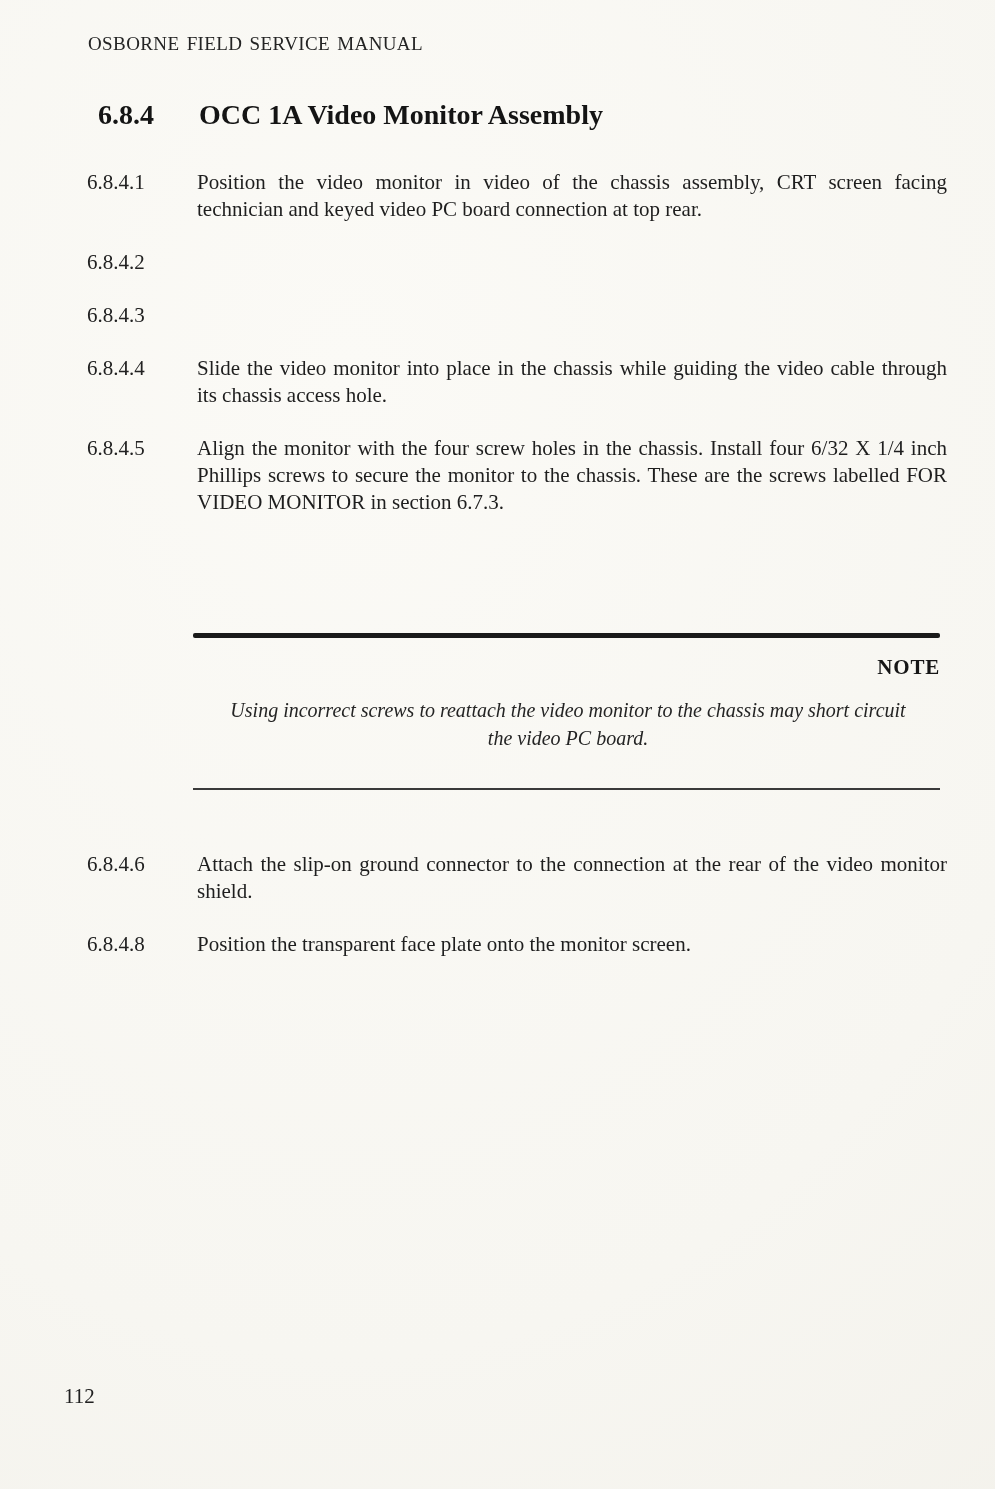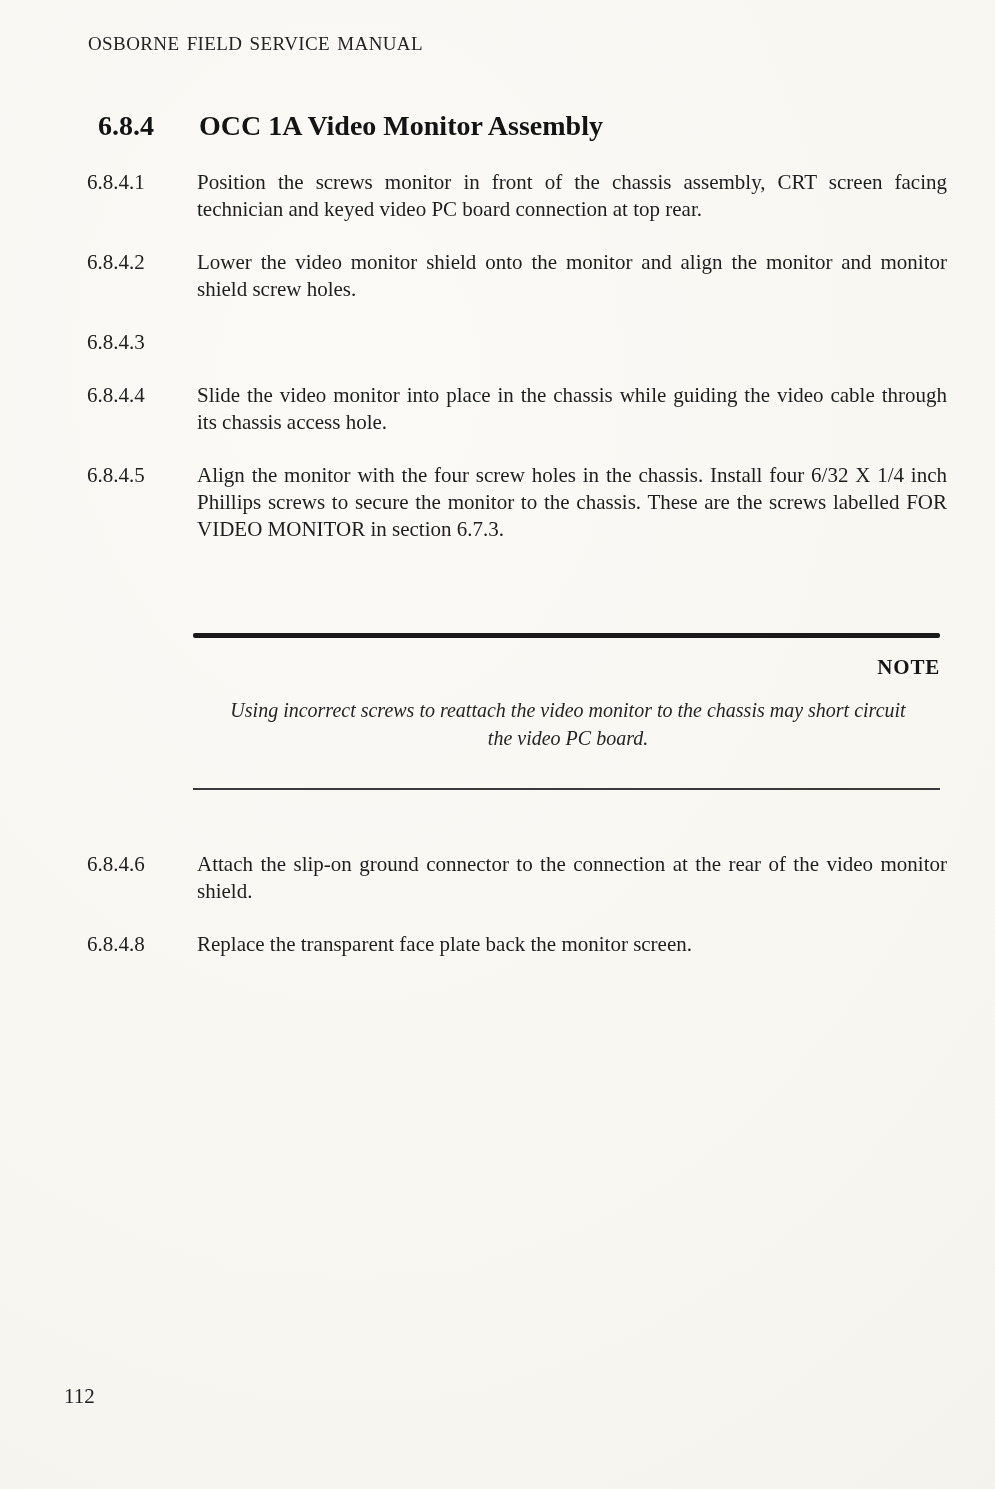--- a/index.html
+++ b/index.html
@@ -41,21 +41,20 @@
     left: 98px;
     top: 99px;
     font-size: 28px;
     font-weight: bold;
     color: #141414;
     white-space: nowrap;
   }
   .section-heading .sh-num {
     display: inline-block;
     width: 101px;
-    margin-top: 11px;
   }
 
   
   .steps {
     position: absolute;
     left: 0;
     width: 995px;
   }
   .steps-1 { top: 169px; }
   .steps-2 { top: 851px; }
@@ -129,25 +128,24 @@
 
   <div class="running-header">OSBORNE FIELD SERVICE MANUAL</div>
 
   <div class="section-heading">
     <span class="sh-num">6.8.4</span><span>OCC 1A Video Monitor Assembly</span>
   </div>
 
   <div class="steps steps-1">
     <div class="step">
       <div class="step-num">6.8.4.1</div>
-      <div class="step-text">Position the screws monitor in front of the chassis assembly, CRT screen facing technician and keyed video PC board connection at top rear.</div>
+      <div class="step-text">Position the video monitor in video of the chassis assembly, CRT screen facing technician and keyed video PC board connection at top rear.</div>
     </div>
     <div class="step">
       <div class="step-num">6.8.4.2</div>
-      <div class="step-text">Lower the video monitor shield onto the monitor and align the monitor and monitor shield screw holes.</div>
     </div>
     <div class="step">
       <div class="step-num">6.8.4.3</div>
     </div>
     <div class="step">
       <div class="step-num">6.8.4.4</div>
       <div class="step-text">Slide the video monitor into place in the chassis while guiding the video cable through its chassis access hole.</div>
     </div>
     <div class="step">
       <div class="step-num">6.8.4.5</div>
@@ -162,19 +160,19 @@
     <div class="note-rule-bottom"></div>
   </div>
 
   <div class="steps steps-2">
     <div class="step">
       <div class="step-num">6.8.4.6</div>
       <div class="step-text">Attach the slip-on ground connector to the connection at the rear of the video monitor shield.</div>
     </div>
     <div class="step">
       <div class="step-num">6.8.4.8</div>
-      <div class="step-text">Replace the transparent face plate back the monitor screen.</div>
+      <div class="step-text">Position the transparent face plate onto the monitor screen.</div>
     </div>
   </div>
 
   <div class="page-number">112</div>
 
 </div>
 
 </body></html>

